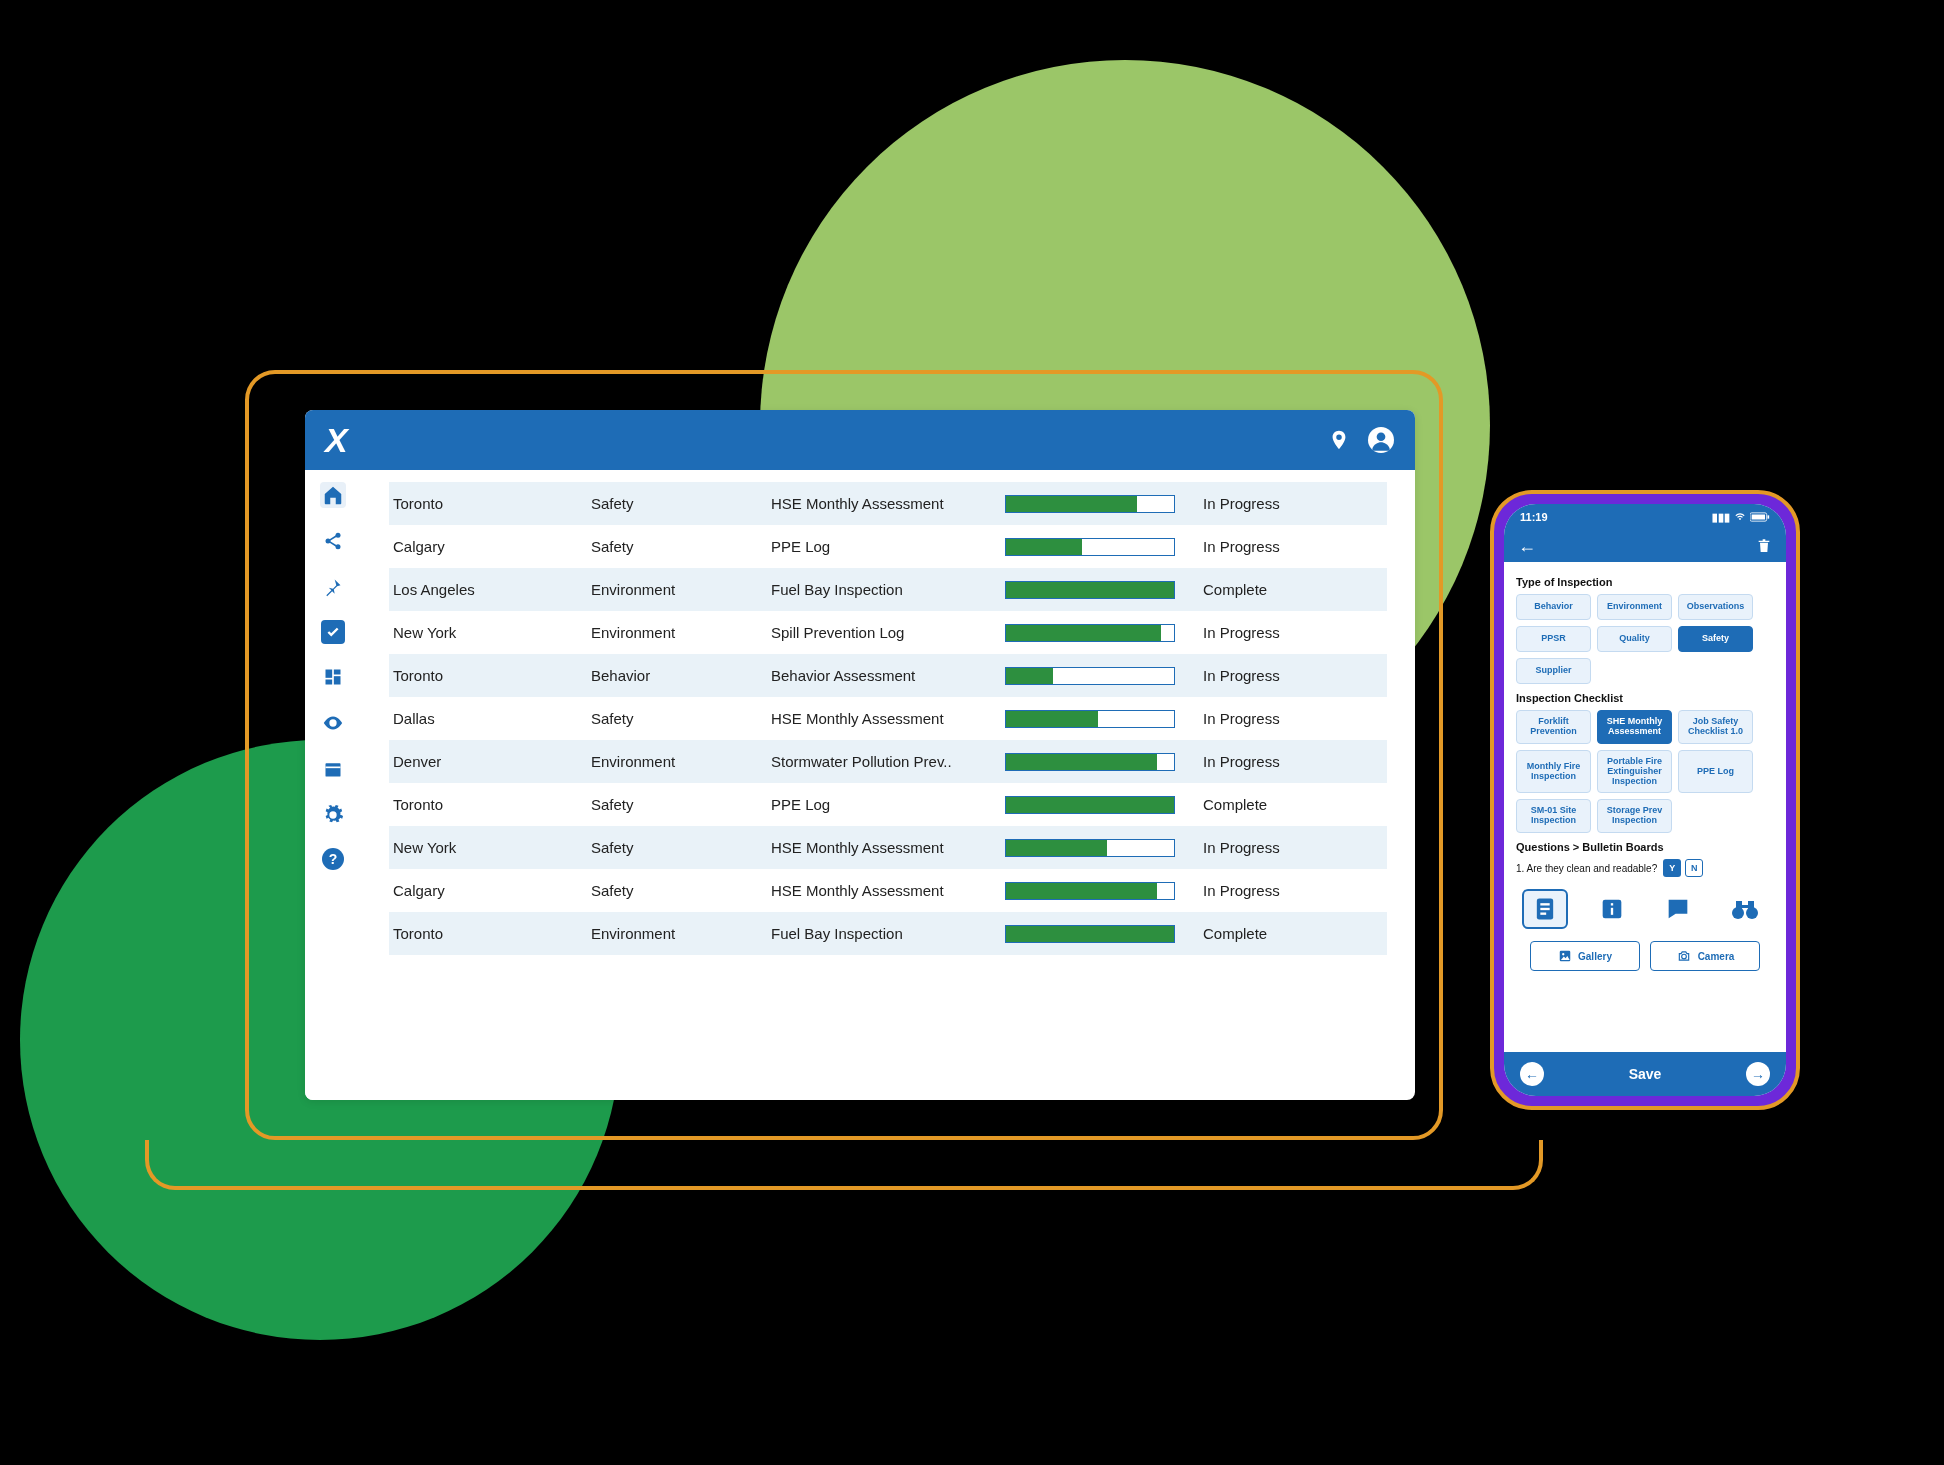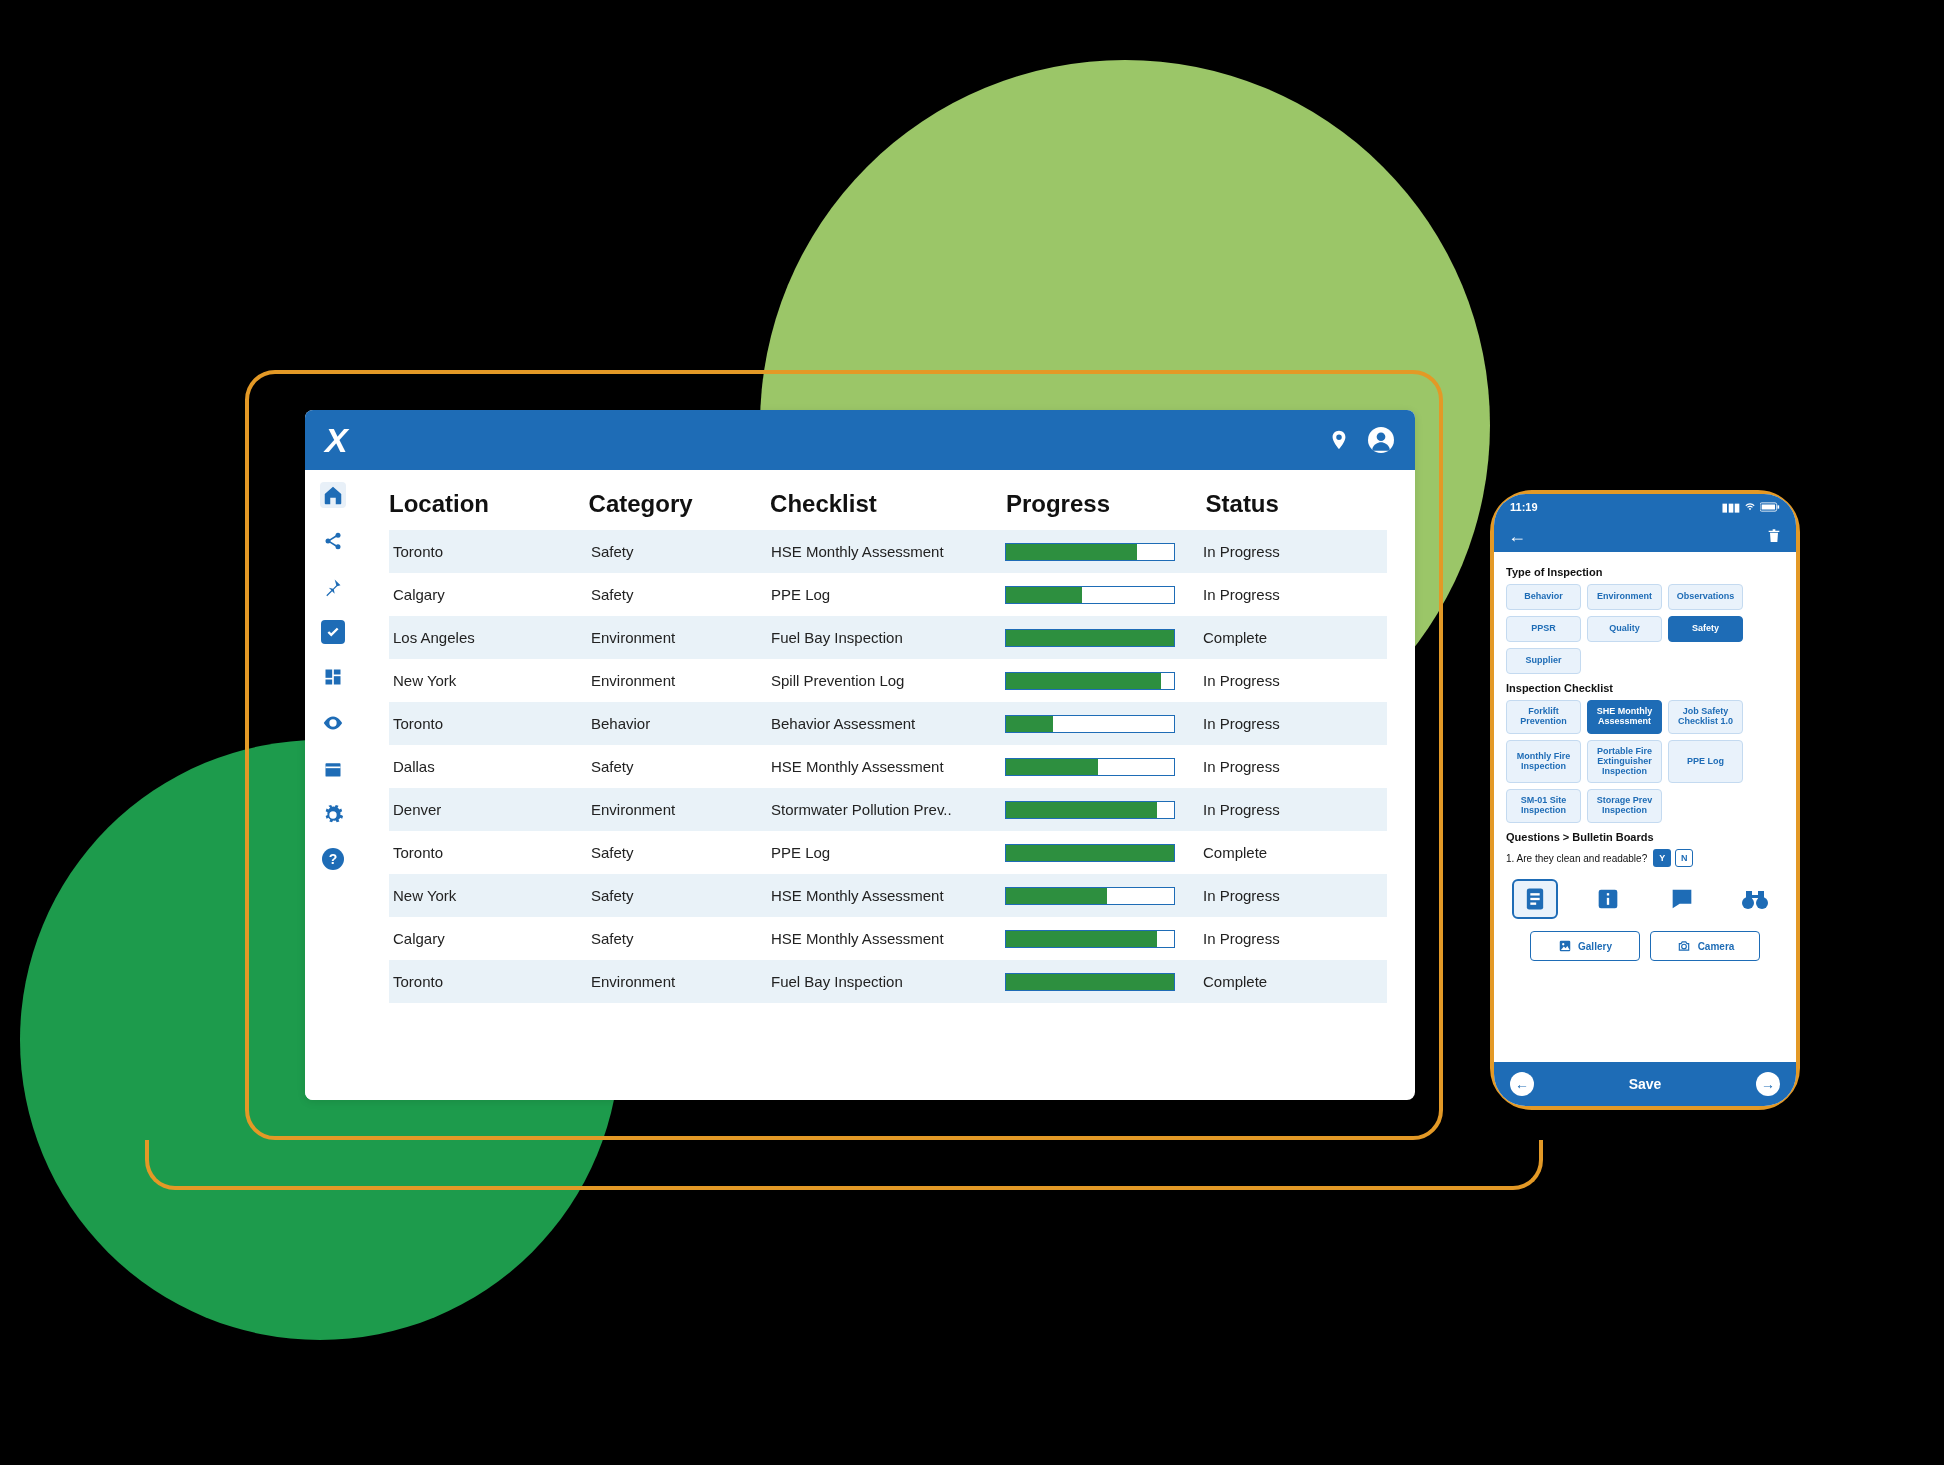--- a/index.html
+++ b/index.html
@@ -189,21 +189,22 @@
 
   
   .phone {
     position: absolute;
     left: 1490px;
     top: 490px;
     width: 310px;
     height: 620px;
     border: 4px solid #E39926;
     border-radius: 42px;
-    background: #ef4444;
+    background: #6d28d9;
+    padding: 10px;
   }
   .phone-screen {
     width: 100%;
     height: 100%;
     background: #fff;
     border-radius: 32px;
     overflow: hidden;
     display: flex;
     flex-direction: column;
   }
@@ -429,27 +430,20 @@
           </svg>
         </span>
       <span class="side-icon fill">
           <svg width="22" height="22" viewBox="0 0 24 24">
             <path d="M12 8a4 4 0 100 8 4 4 0 000-8zm9 4l2 1-1 3-2-1a8 8 0 01-2 2l1 2-3 1-1-2a8 8 0 01-3 0l-1 2-3-1 1-2a8 8 0 01-2-2l-2 1-1-3 2-1a8 8 0 010-3l-2-1 1-3 2 1a8 8 0 012-2L7 2l3-1 1 2a8 8 0 013 0l1-2 3 1-1 2a8 8 0 012 2l2-1 1 3-2 1a8 8 0 010 3z"></path>
           </svg>
         </span>
       <span class="side-icon circle">?</span>
     </div>
     <div class="content">
-      <div class="tbl-head">
-        <div>Location</div>
-        <div>Category</div>
-        <div>Checklist</div>
-        <div>Progress</div>
-        <div>Status</div>
-      </div>
       <div id="rows">
           <div class="tbl-row alt">
             <div>Toronto</div>
             <div>Safety</div>
             <div class="cell-checklist">HSE Monthly Assessment</div>
             <div>
               <div class="prog-bar">
                 <div class="prog-fill" style="width:78%"></div>
               </div>
             </div>

